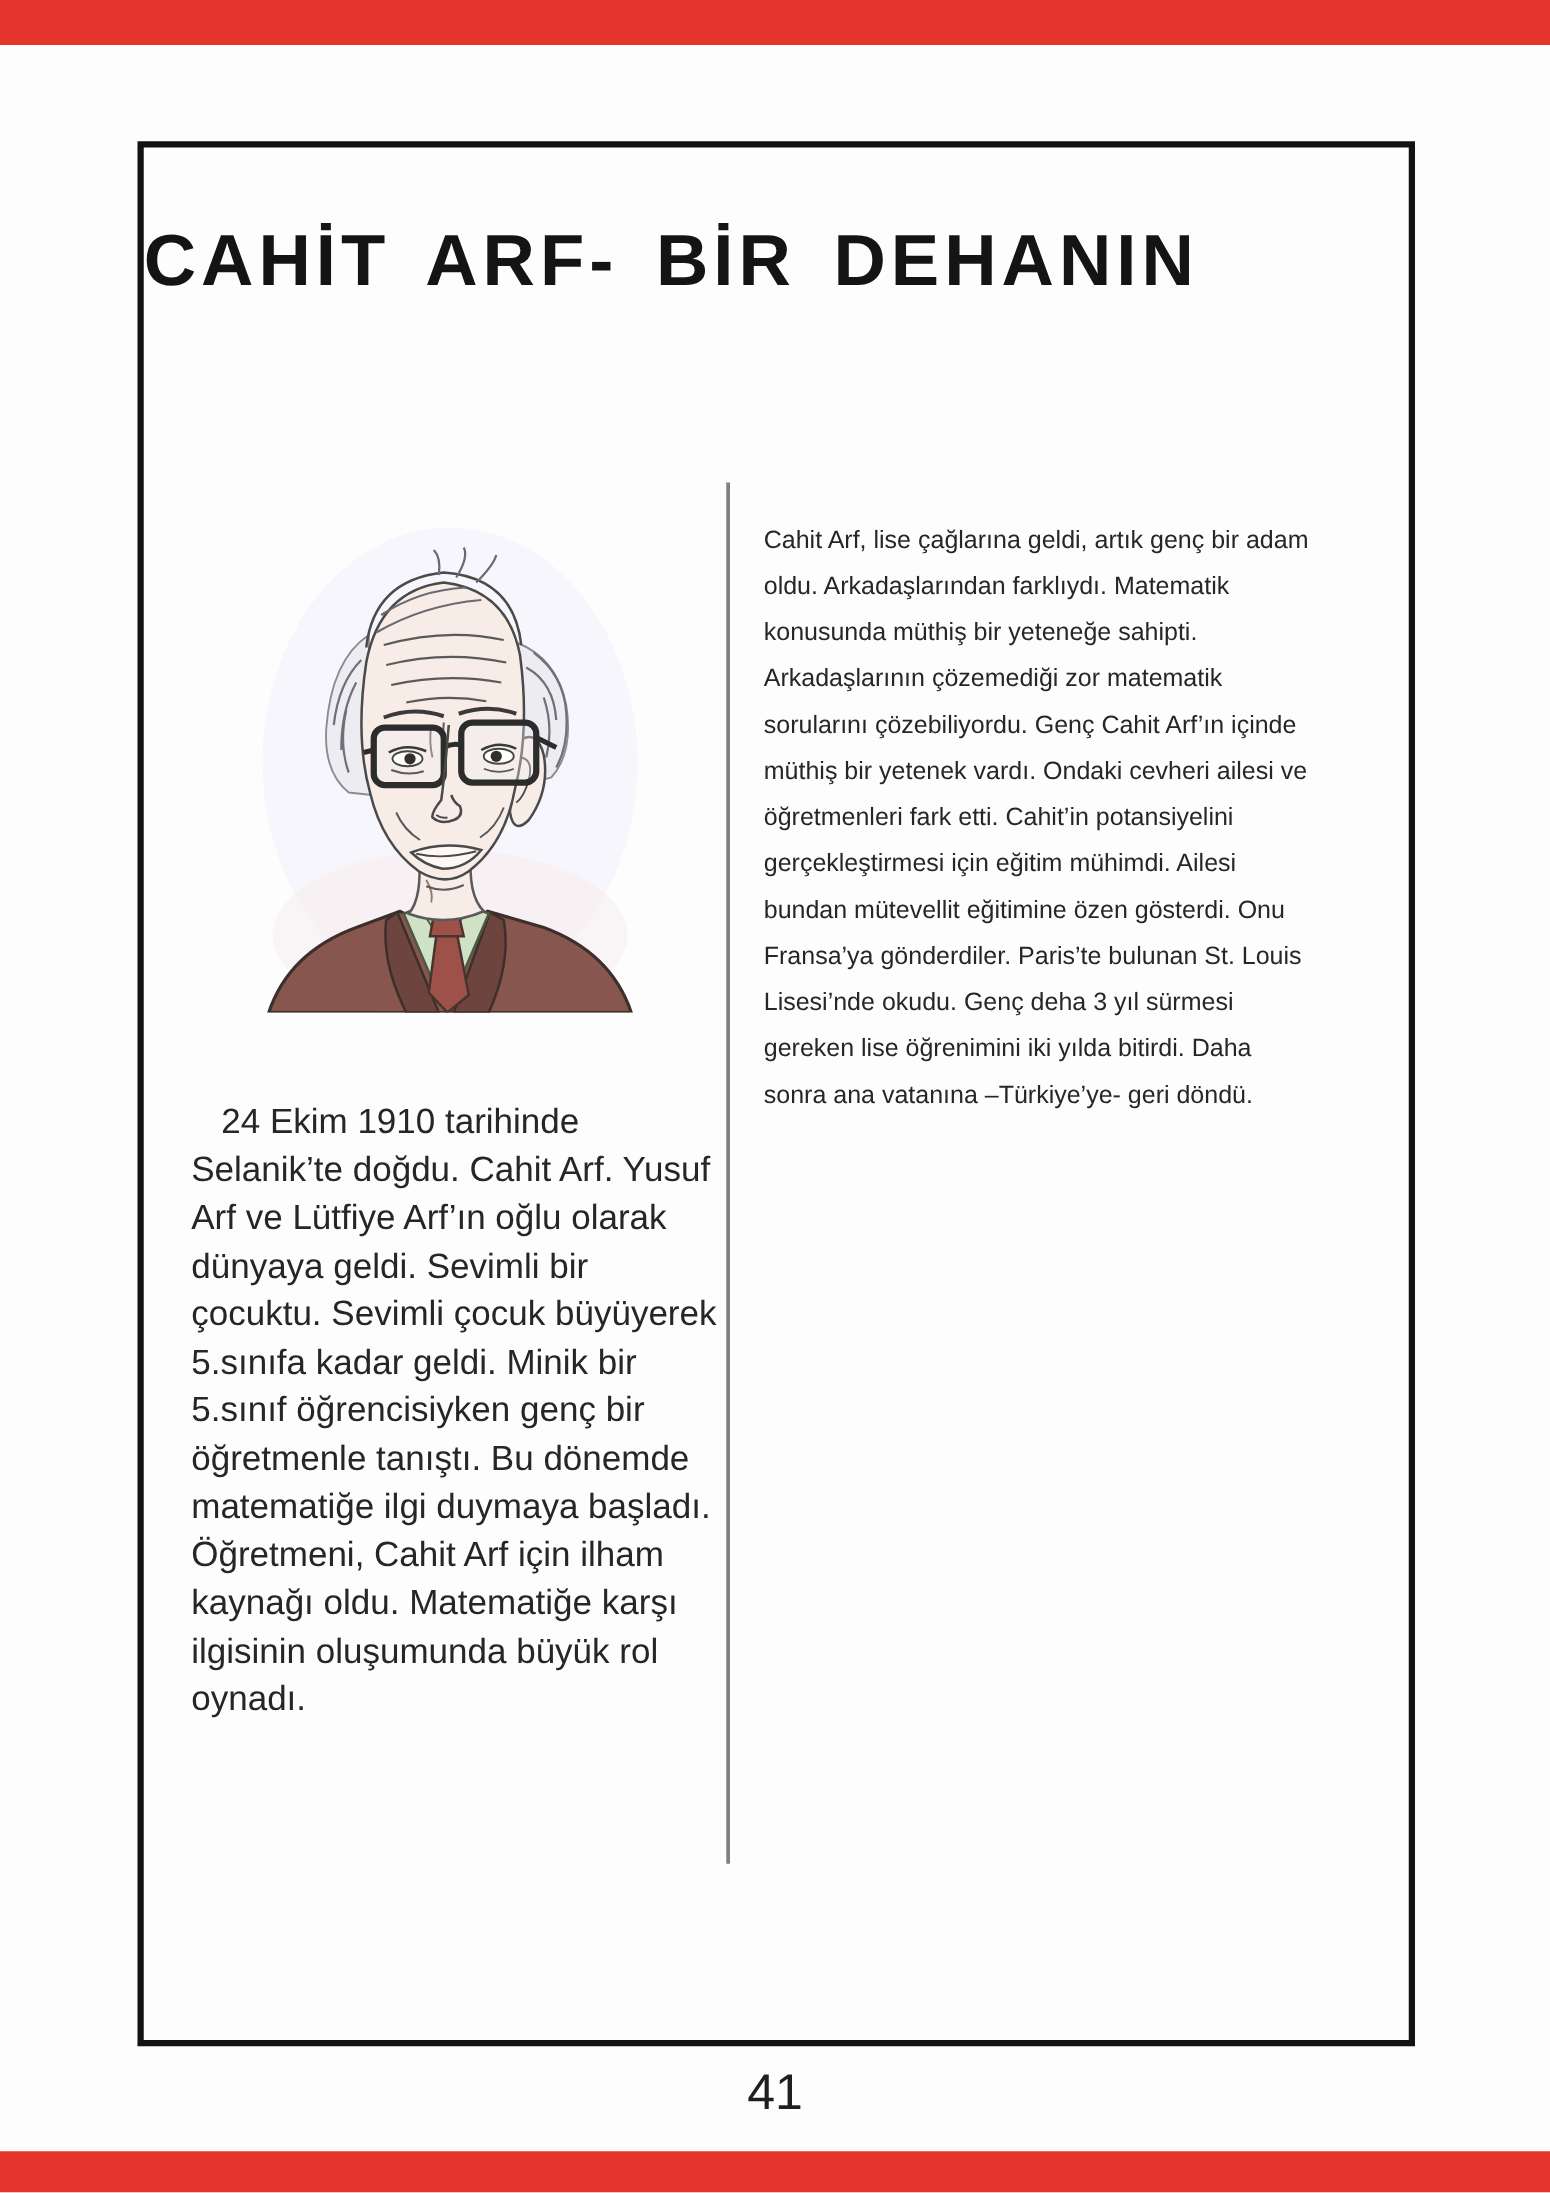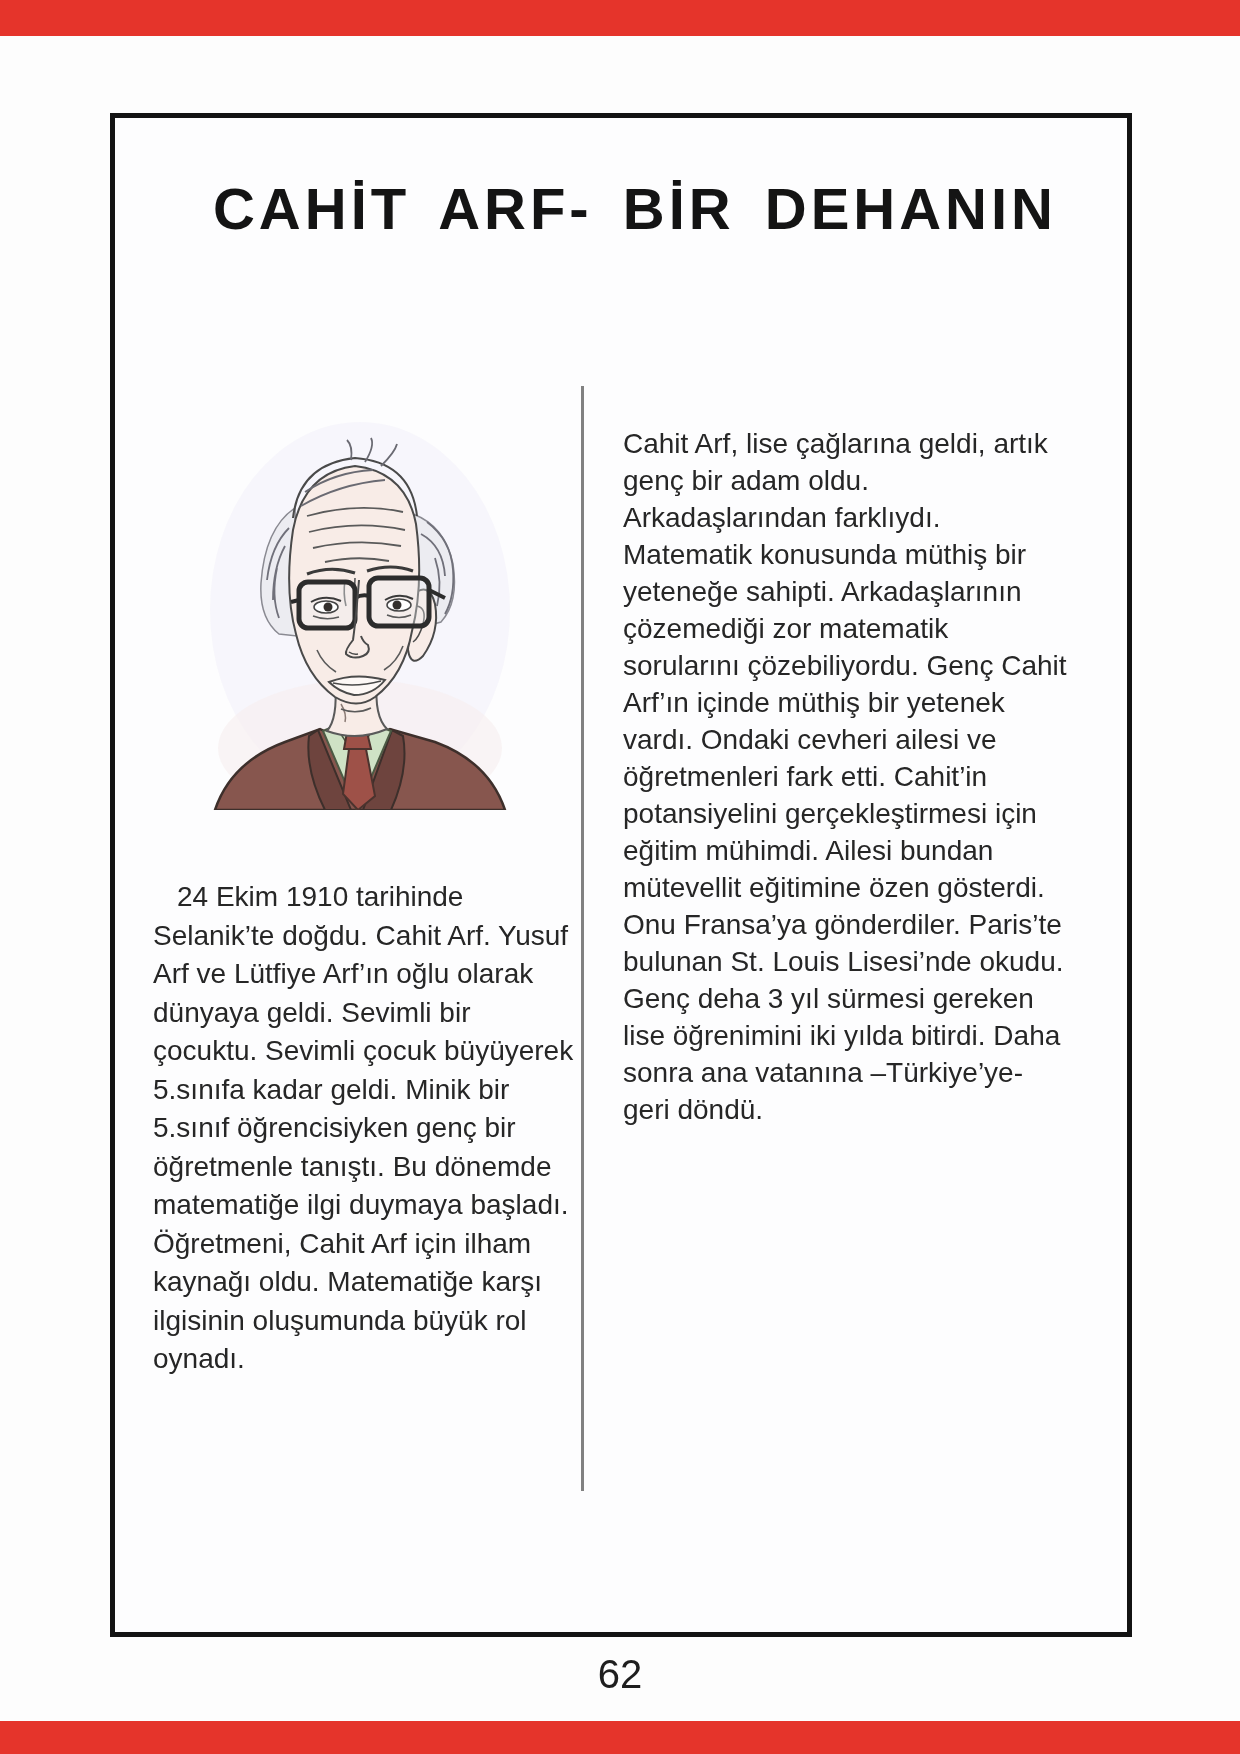--- a/index.html
+++ b/index.html
@@ -19,28 +19,26 @@
   .frame {
     position:absolute;
     left:110px; top:113px;
     width:1022px; height:1524px;
     border:5px solid #131313;
     background:#fdfdfe;
   }
 
   .title {
     margin-top:48px;
-    text-align:center;
     font-size:58px;
     font-weight:700;
     letter-spacing:4px;
     line-height:86px;
     color:#141414;
     word-spacing:10px;
-    margin-left:28px;
   }
   .title span { display:block; }
 
   .portrait {
     position:absolute;
     left:90px; top:300px;
     width:310px; height:392px;
   }
   .portrait svg { width:100%; height:100%; display:block; }
 
@@ -50,22 +48,22 @@
     width:3px; height:1105px;
     background:#818181;
   }
 
   .col { position:absolute; }
   .col-left {
     left:38px; top:760px; width:428px;
     font-size:28px; line-height:38.5px;
   }
   .col-right {
-    left:496px; top:307px; width:444px;
-    font-size:28px; line-height:37px;margin-left:12px;
+    left:496px; top:296px; width:444px;
+    font-size:20px; line-height:37px;
   }
   .para { color:#262626; }
   .para.indent  { text-indent:24px; }
   .para.indent2 { text-indent:18px; }
 
   .page-num {
     position:absolute;
     left:0; top:1652px; width:1240px;
     text-align:center;
     font-size:40px;
@@ -150,17 +148,17 @@
     <div class="col col-left">
       <p class="para indent">24 Ekim 1910 tarihinde Selanik’te doğdu. Cahit Arf. Yusuf Arf ve Lütfiye Arf’ın oğlu olarak dünyaya geldi. Sevimli bir çocuktu. Sevimli çocuk büyüyerek 5.sınıfa kadar geldi. Minik bir 5.sınıf öğrencisiyken genç bir öğretmenle tanıştı. Bu dönemde matematiğe ilgi duymaya başladı. Öğretmeni, Cahit Arf için ilham kaynağı oldu. Matematiğe karşı ilgisinin oluşumunda büyük rol oynadı.</p>
     </div>
 
     <div class="col col-right">
       <p class="para">Cahit Arf, lise çağlarına geldi, artık genç bir adam oldu. Arkadaşlarından farklıydı. Matematik konusunda müthiş bir yeteneğe sahipti. Arkadaşlarının çözemediği zor matematik sorularını çözebiliyordu. Genç Cahit Arf’ın içinde müthiş bir yetenek vardı. Ondaki cevheri ailesi ve öğretmenleri fark etti. Cahit’in potansiyelini gerçekleştirmesi için eğitim mühimdi. Ailesi bundan mütevellit eğitimine özen gösterdi. Onu Fransa’ya gönderdiler. Paris’te bulunan St. Louis Lisesi’nde okudu. Genç deha 3 yıl sürmesi gereken lise öğrenimini iki yılda bitirdi. Daha sonra ana vatanına –Türkiye’ye- geri döndü.</p>
     </div>
 
   </div>
 
-  <div class="page-num">62</div>
+  <div class="page-num">41</div>
 
   <div class="band band-bottom" style="background: rgb(229, 52, 43);"></div>
 
 </div>
 
 </body></html>

